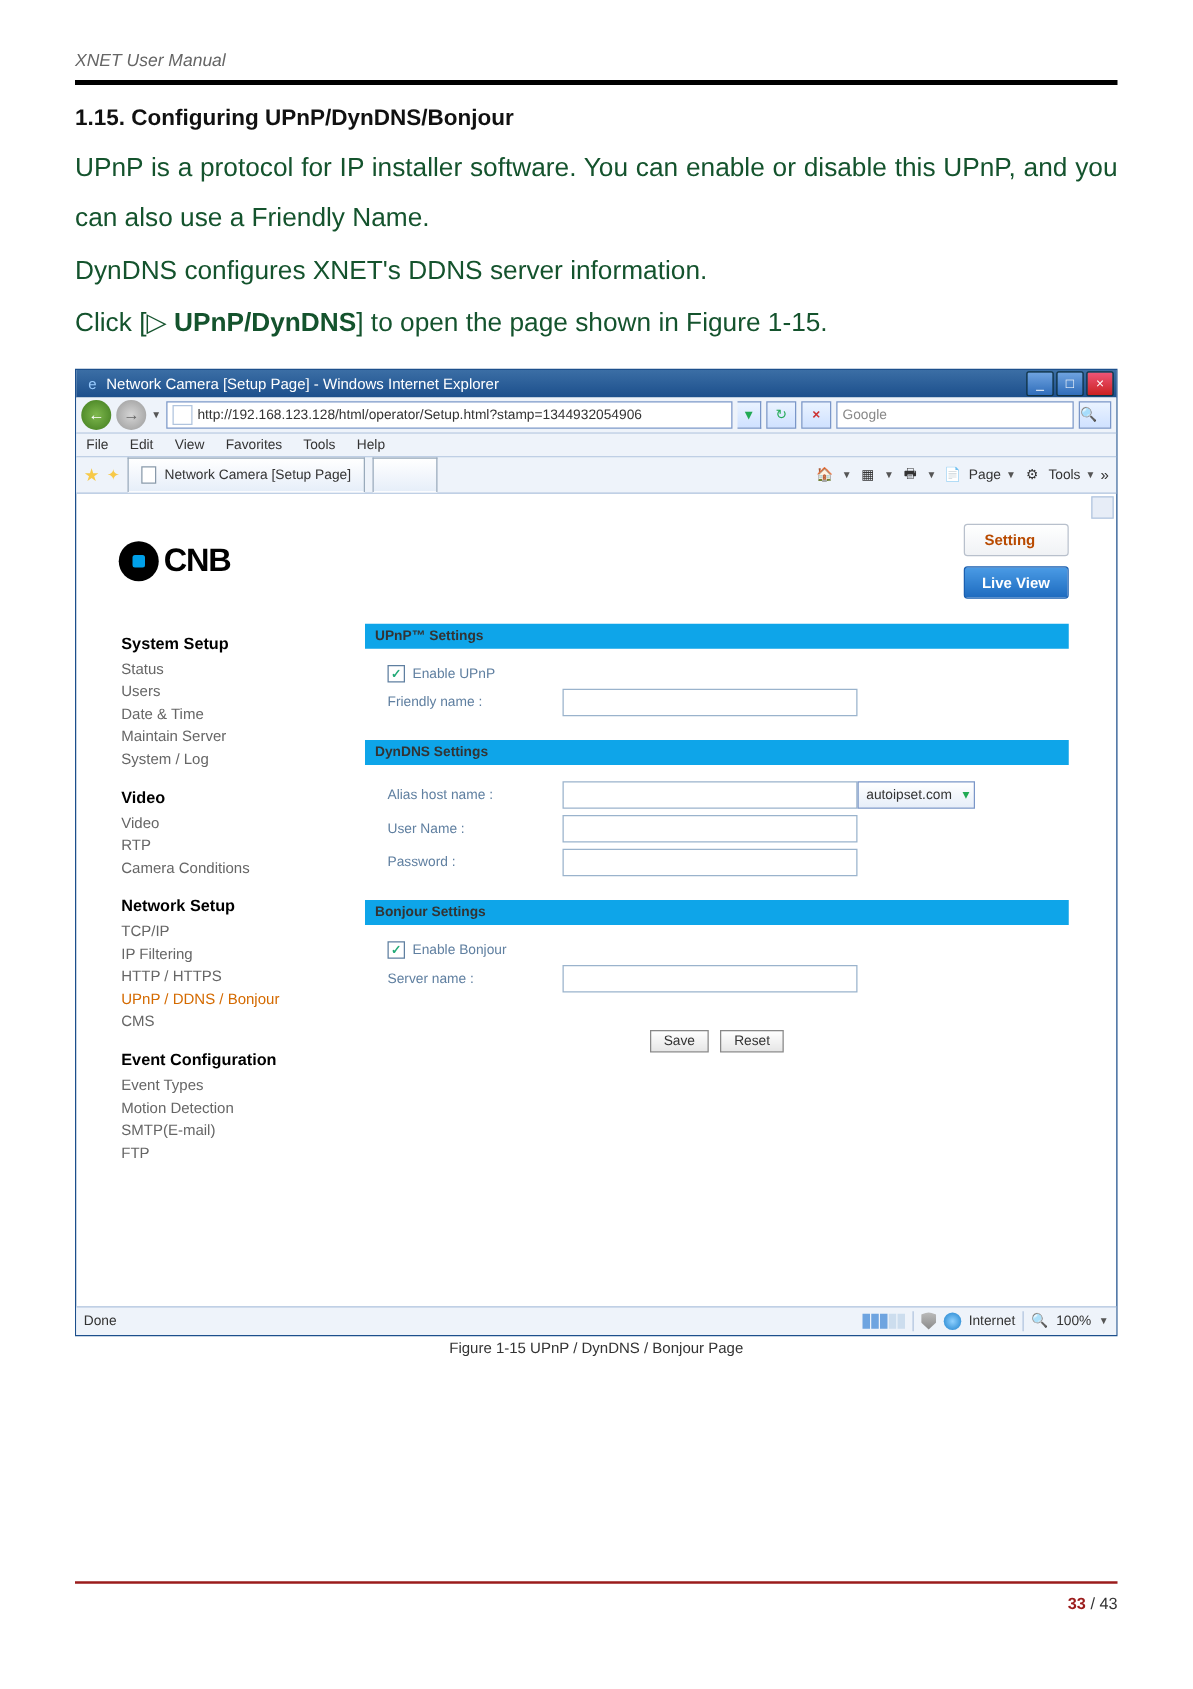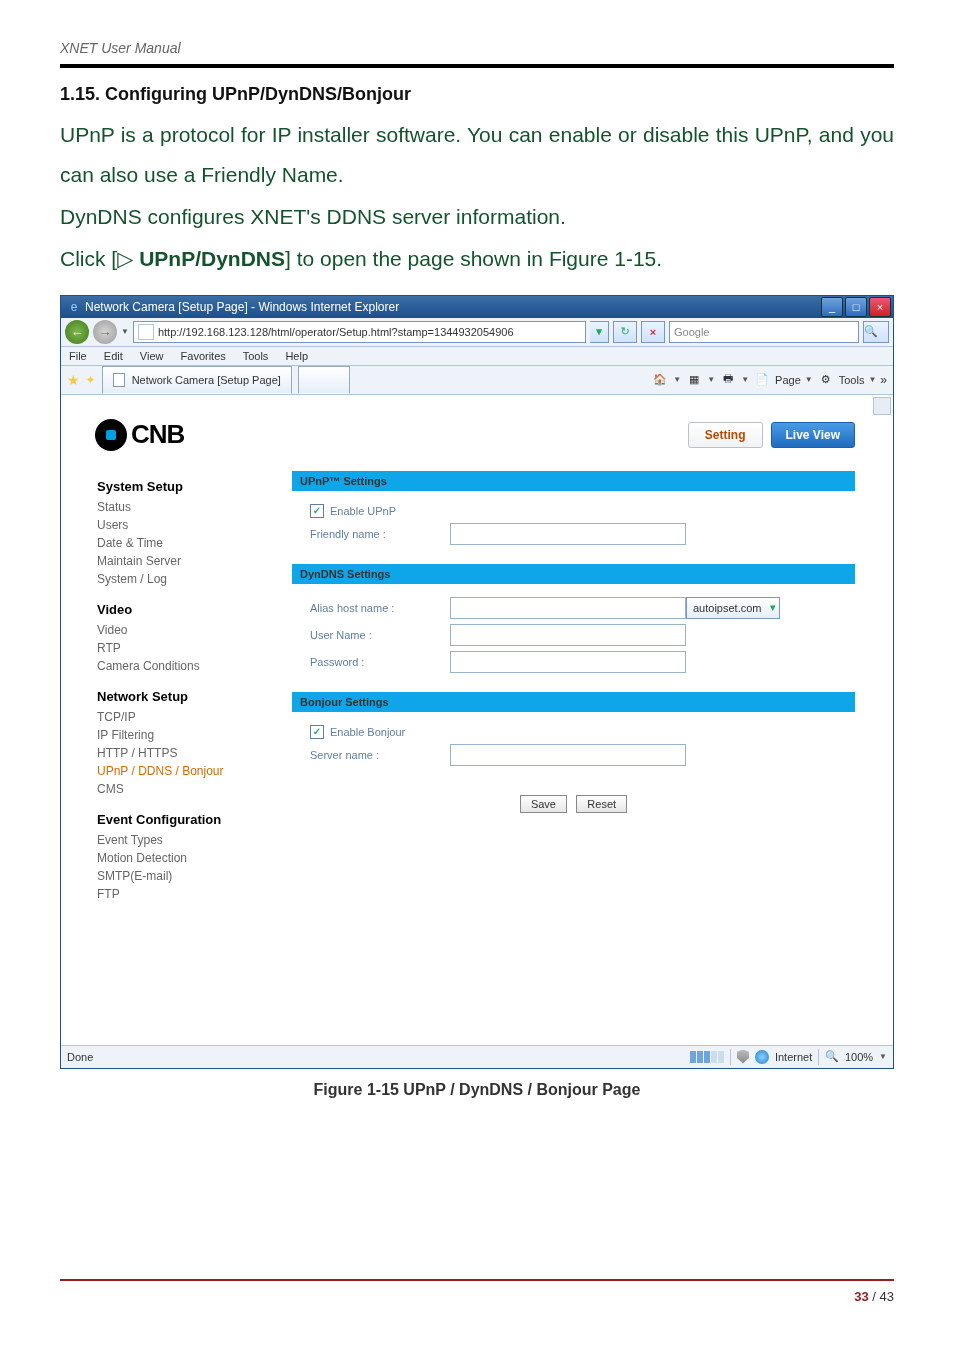--- a/index.html
+++ b/index.html
@@ -42,21 +42,21 @@
   .chev{font-size:12px;}
 
   .content-area { display:flex; padding:10px 8px 0 8px; position:relative; min-height:640px;}
   .scroll-up{position:absolute;right:2px;top:2px;width:16px;height:16px;background:#e7edf7;border:1px solid #b0c4de;}
 
   .logo-row { display:flex; justify-content:space-between; align-items:center; padding: 14px 30px 20px 26px;}
   .cnb-logo{display:flex;align-items:center;gap:4px;}
   .cnb-logo .c{width:32px;height:32px;border-radius:50%;background:#000;display:flex;align-items:center;justify-content:center;color:#fff;font-size:22px;font-weight:900;}
   .cnb-logo .c .inner{width:10px;height:10px;background:#00a0e9;border-radius:2px;}
   .cnb-text{font-size:26px;font-weight:900;color:#000;letter-spacing:-1px;font-family:Arial Black,Arial,sans-serif;}
-  .btns-row{display:flex;gap:8px;}
+  .btns-row{display:flex;gap:8px;flex-direction:column;}
   .btn-setting{border:1px solid #b8c0cc;background:linear-gradient(#fff,#f0f2f5);color:#b84a00;font-weight:bold;font-size:12px;padding:5px 16px;border-radius:3px;}
   .btn-live{border:1px solid #1a5fb0;background:linear-gradient(#4a9be5,#1e6bbf);color:#fff;font-weight:bold;font-size:12px;padding:5px 14px;border-radius:3px;}
 
   .main-cols{display:flex;gap:0;}
   .sidebar{width:195px;padding:0 0 0 28px;font-size:12px;}
   .sb-head{font-weight:bold;color:#000;font-size:13px;margin:8px 0 4px 0;font-family:Arial,sans-serif;}
   .sb-item{color:#666;padding:2px 0;font-size:12px;}
   .sb-item.active{color:#d46a00;}
 
   .settings-pane{flex:1;padding-right:30px;font-size:12px;}
@@ -73,21 +73,21 @@
 
   .status-bar{display:flex;justify-content:space-between;align-items:center;height:22px;border-top:1px solid #b0c4de;background:#eef3fa;padding:0 6px;font-size:11px;color:#333;}
   .status-right{display:flex;align-items:center;gap:6px;}
   .sb-div{width:1px;height:16px;background:#b0c4de;}
   .globe{width:14px;height:14px;border-radius:50%;background:radial-gradient(#8fd1ff,#1a7fcc);}
   .shield{width:12px;height:14px;background:linear-gradient(#bbb,#888);clip-path:polygon(50% 0,100% 15%,100% 60%,50% 100%,0 60%,0 15%);}
   .prog{display:flex;gap:1px;}
   .prog div{width:6px;height:12px;background:#6ea4e0;}
   .prog div.dim{background:#cde;}
 
-  .fig-caption{text-align:center;font-weight:bold;font-size:16px;margin-top:12px;}
+  .fig-caption{text-align:center;font-weight:normal;font-size:12px;margin-top:2px;}
   .footer{margin-top:180px;}
   .footer-hr{border:0;border-top:2px solid #9b1c1c;}
   .pgnum{text-align:right;font-size:13px;margin-top:4px;}
   .pgnum b{color:#9b1c1c;font-weight:bold;}
 </style>
 </head>
 <body>
 
 <div class="header-label">XNET User Manual</div>
 <hr class="hr-thick">

